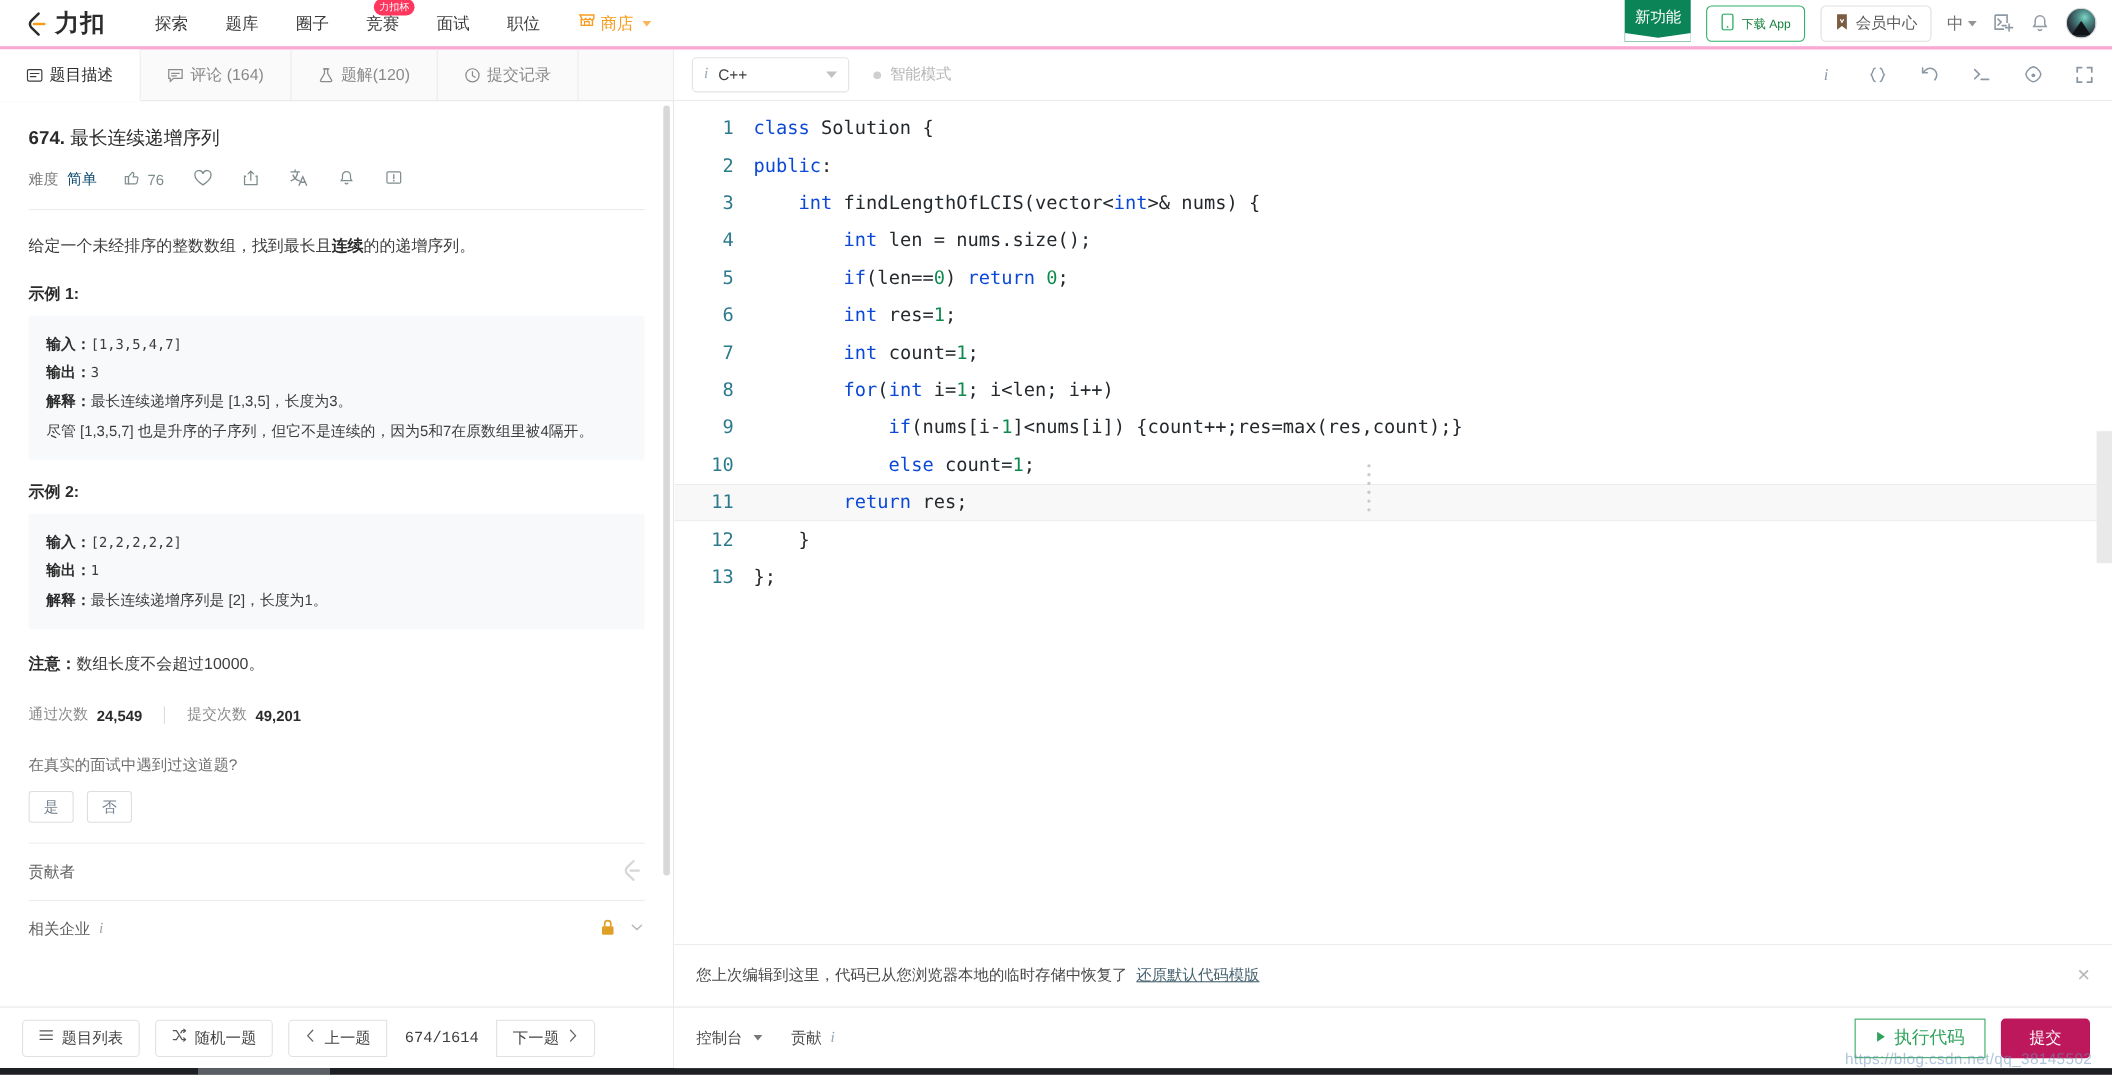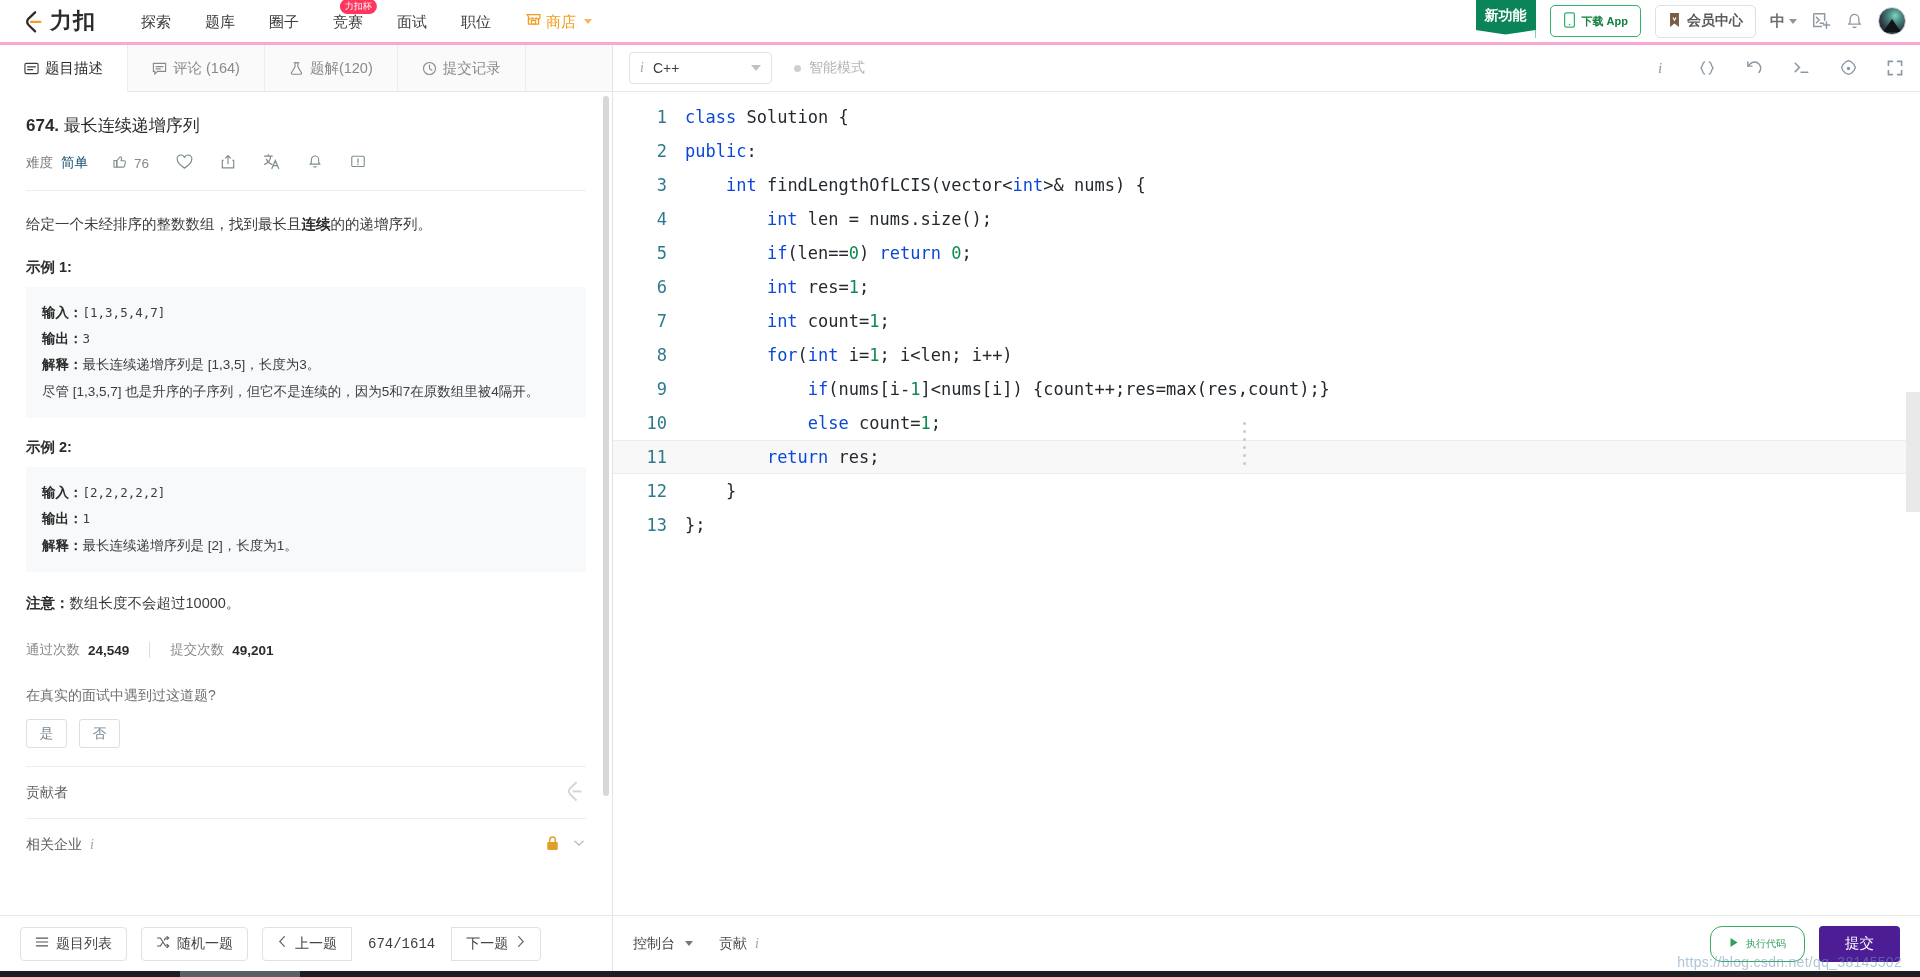--- a/index.html
+++ b/index.html
@@ -30,21 +30,21 @@
     position: absolute; top: 0px; left: 50%; transform: translateX(-22%);
     background: #ff375f; color: #fff; font-size: 9px; line-height: 13px;
     padding: 1px 5px 1px 5px; border-radius: 8px; white-space: nowrap;
     font-weight: 500;
   }
   .caret-down {
     display: inline-block; width: 0; height: 0; margin-left: 4px;
     border-left: 4px solid transparent; border-right: 4px solid transparent;
     border-top: 5px solid currentColor; opacity: .75;
   }
-  .header-right { margin-left: auto; display: flex; align-items: center; gap: 14px; font-weight: bold; }
+  .header-right { margin-left: auto; display: flex; align-items: center; gap: 14px; }
   .ribbon {
     position: relative; background: #0b8457; color: #fff; font-size: 14px;
     padding: 7px 9px 11px 9px; height: 38px; margin-top: -4px;
     display: flex; align-items: flex-start;
   }
   .ribbon::after {
     content: ""; position: absolute; left: 0; bottom: 0; width: 100%; height: 8px;
     background: #fff;
     clip-path: polygon(0 100%, 0 0, 50% 55%, 100% 0, 100% 100%);
   }
@@ -201,26 +201,26 @@
   .toast a { color: #4a6572; text-decoration: underline; margin-left: 8px; cursor: pointer; }
   .toast .x { margin-left: auto; color: #b7b7b7; font-size: 20px; cursor: pointer; line-height: 1; }
 
   .right-bottom {
     height: 56px; flex: 0 0 56px; border-top: 1px solid #e7e7e7; display: flex;
     align-items: center; padding: 0 20px; gap: 26px; background: #fff; position: relative;
   }
   .rb-link { font-size: 14px; color: #4a4a4a; display: flex; align-items: center; gap: 6px; cursor: pointer; }
   .rb-right { margin-left: auto; display: flex; align-items: center; gap: 14px; }
   .btn-run {
-    border: 1px solid #3aab63; color: #2fa35c; background: #fff; border-radius: 12px;
-    height: 36px; padding: 0 18px; font-size: 10px; display: flex; align-items: center;
+    border: 1px solid #3aab63; color: #2fa35c; background: #fff; border-radius: 0;
+    height: 36px; padding: 0 18px; font-size: 16px; display: flex; align-items: center;
     gap: 7px; cursor: pointer; white-space: nowrap;
   }
   .btn-submit {
-    background: #4c1d95; color: #fff; border: none; border-radius: 4px;
+    background: #be185d; color: #fff; border: none; border-radius: 4px;
     height: 36px; padding: 0 26px; font-size: 14.5px; display: flex; align-items: center;
     cursor: pointer; white-space: nowrap;
   }
   .watermark {
     position: absolute; right: 18px; bottom: 1px; font-size: 14px;
     color: rgba(110,150,185,.55); letter-spacing: .3px; pointer-events: none;
     font-family: "Liberation Sans", sans-serif;
   }
   .bottom-strip { height: 6px; background: #1d1f22; flex: 0 0 6px; display: flex; }
   .bottom-strip .seg1 { width: 180px; background: #1d1f22; }
@@ -605,20 +605,25 @@
             <i></i>
             <i></i>
             <i></i>
             <i></i>
             <i></i>
           </div>
         <div class="fold-tab"></div>
         <div class="vscroll-right"></div>
       </div>
 
+      <div class="toast">
+        <span>您上次编辑到这里，代码已从您浏览器本地的临时存储中恢复了</span>
+        <a>还原默认代码模版</a>
+        <span class="x">×</span>
+      </div>
 
       <div class="right-bottom">
         <div class="rb-link">
           <span>控制台</span>
           <i class="caret-down"></i>
         </div>
         <div class="rb-link">
           <span>贡献</span>
           <span class="info-i" style="margin-left:2px;">i</span>
         </div>

